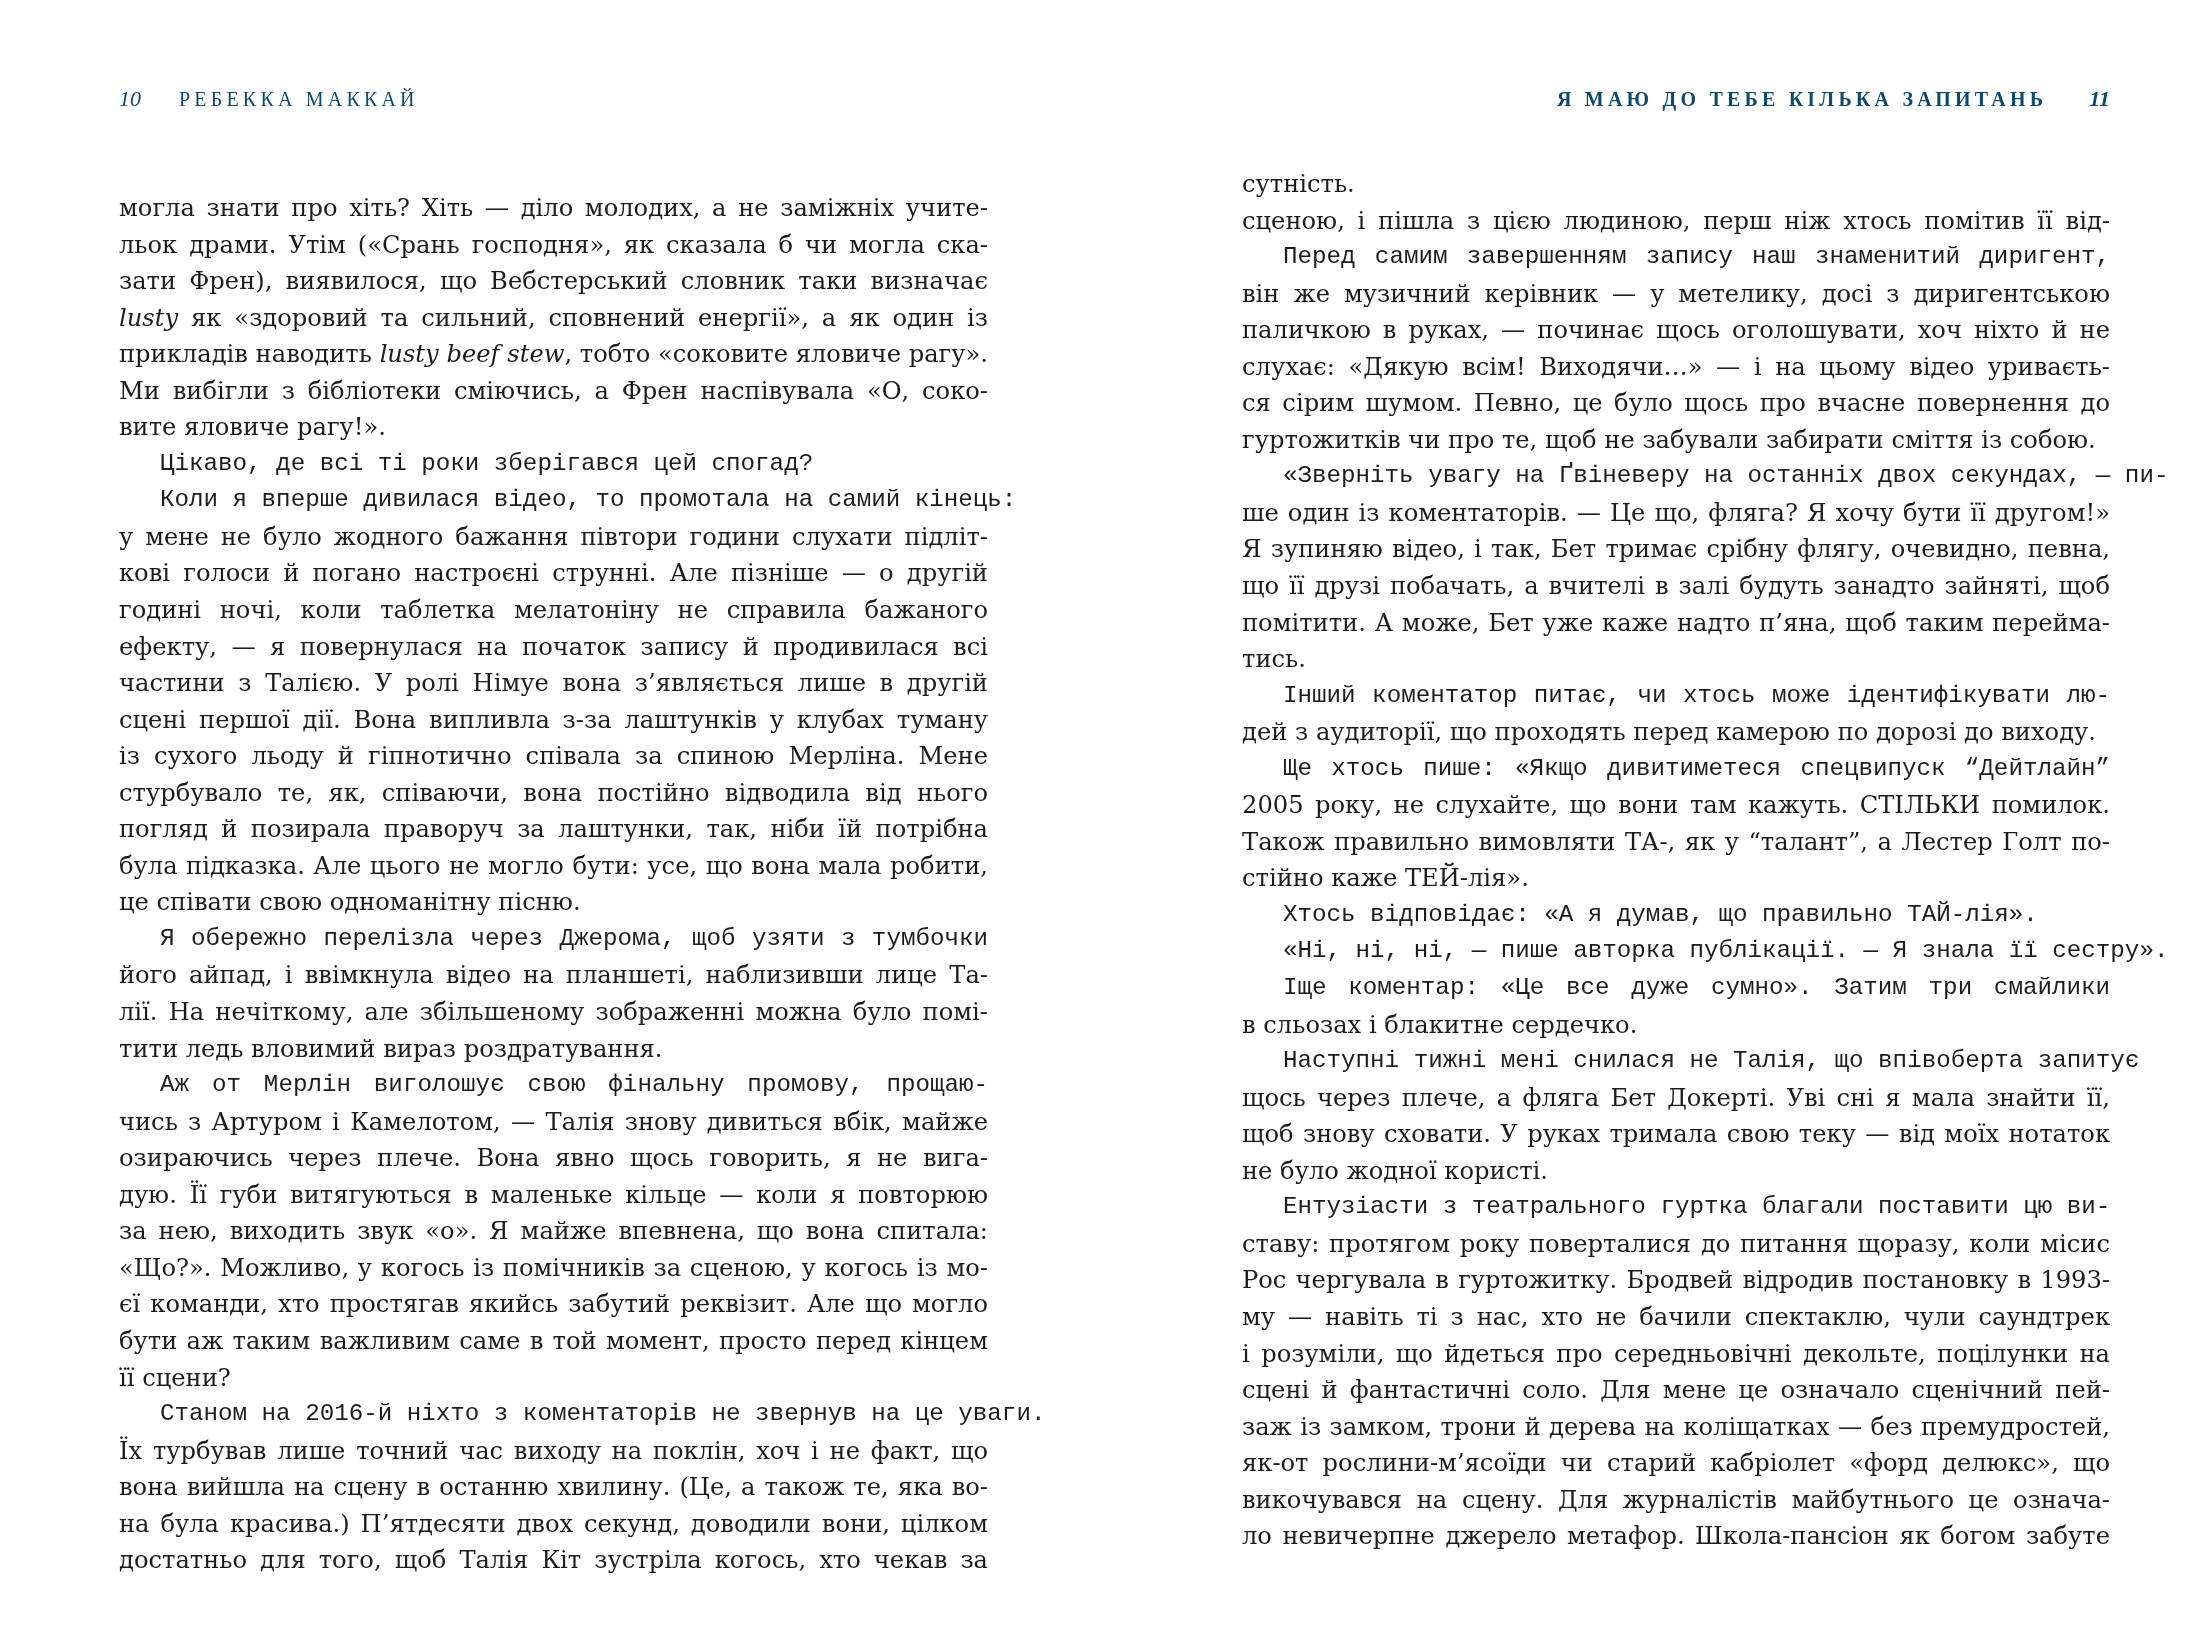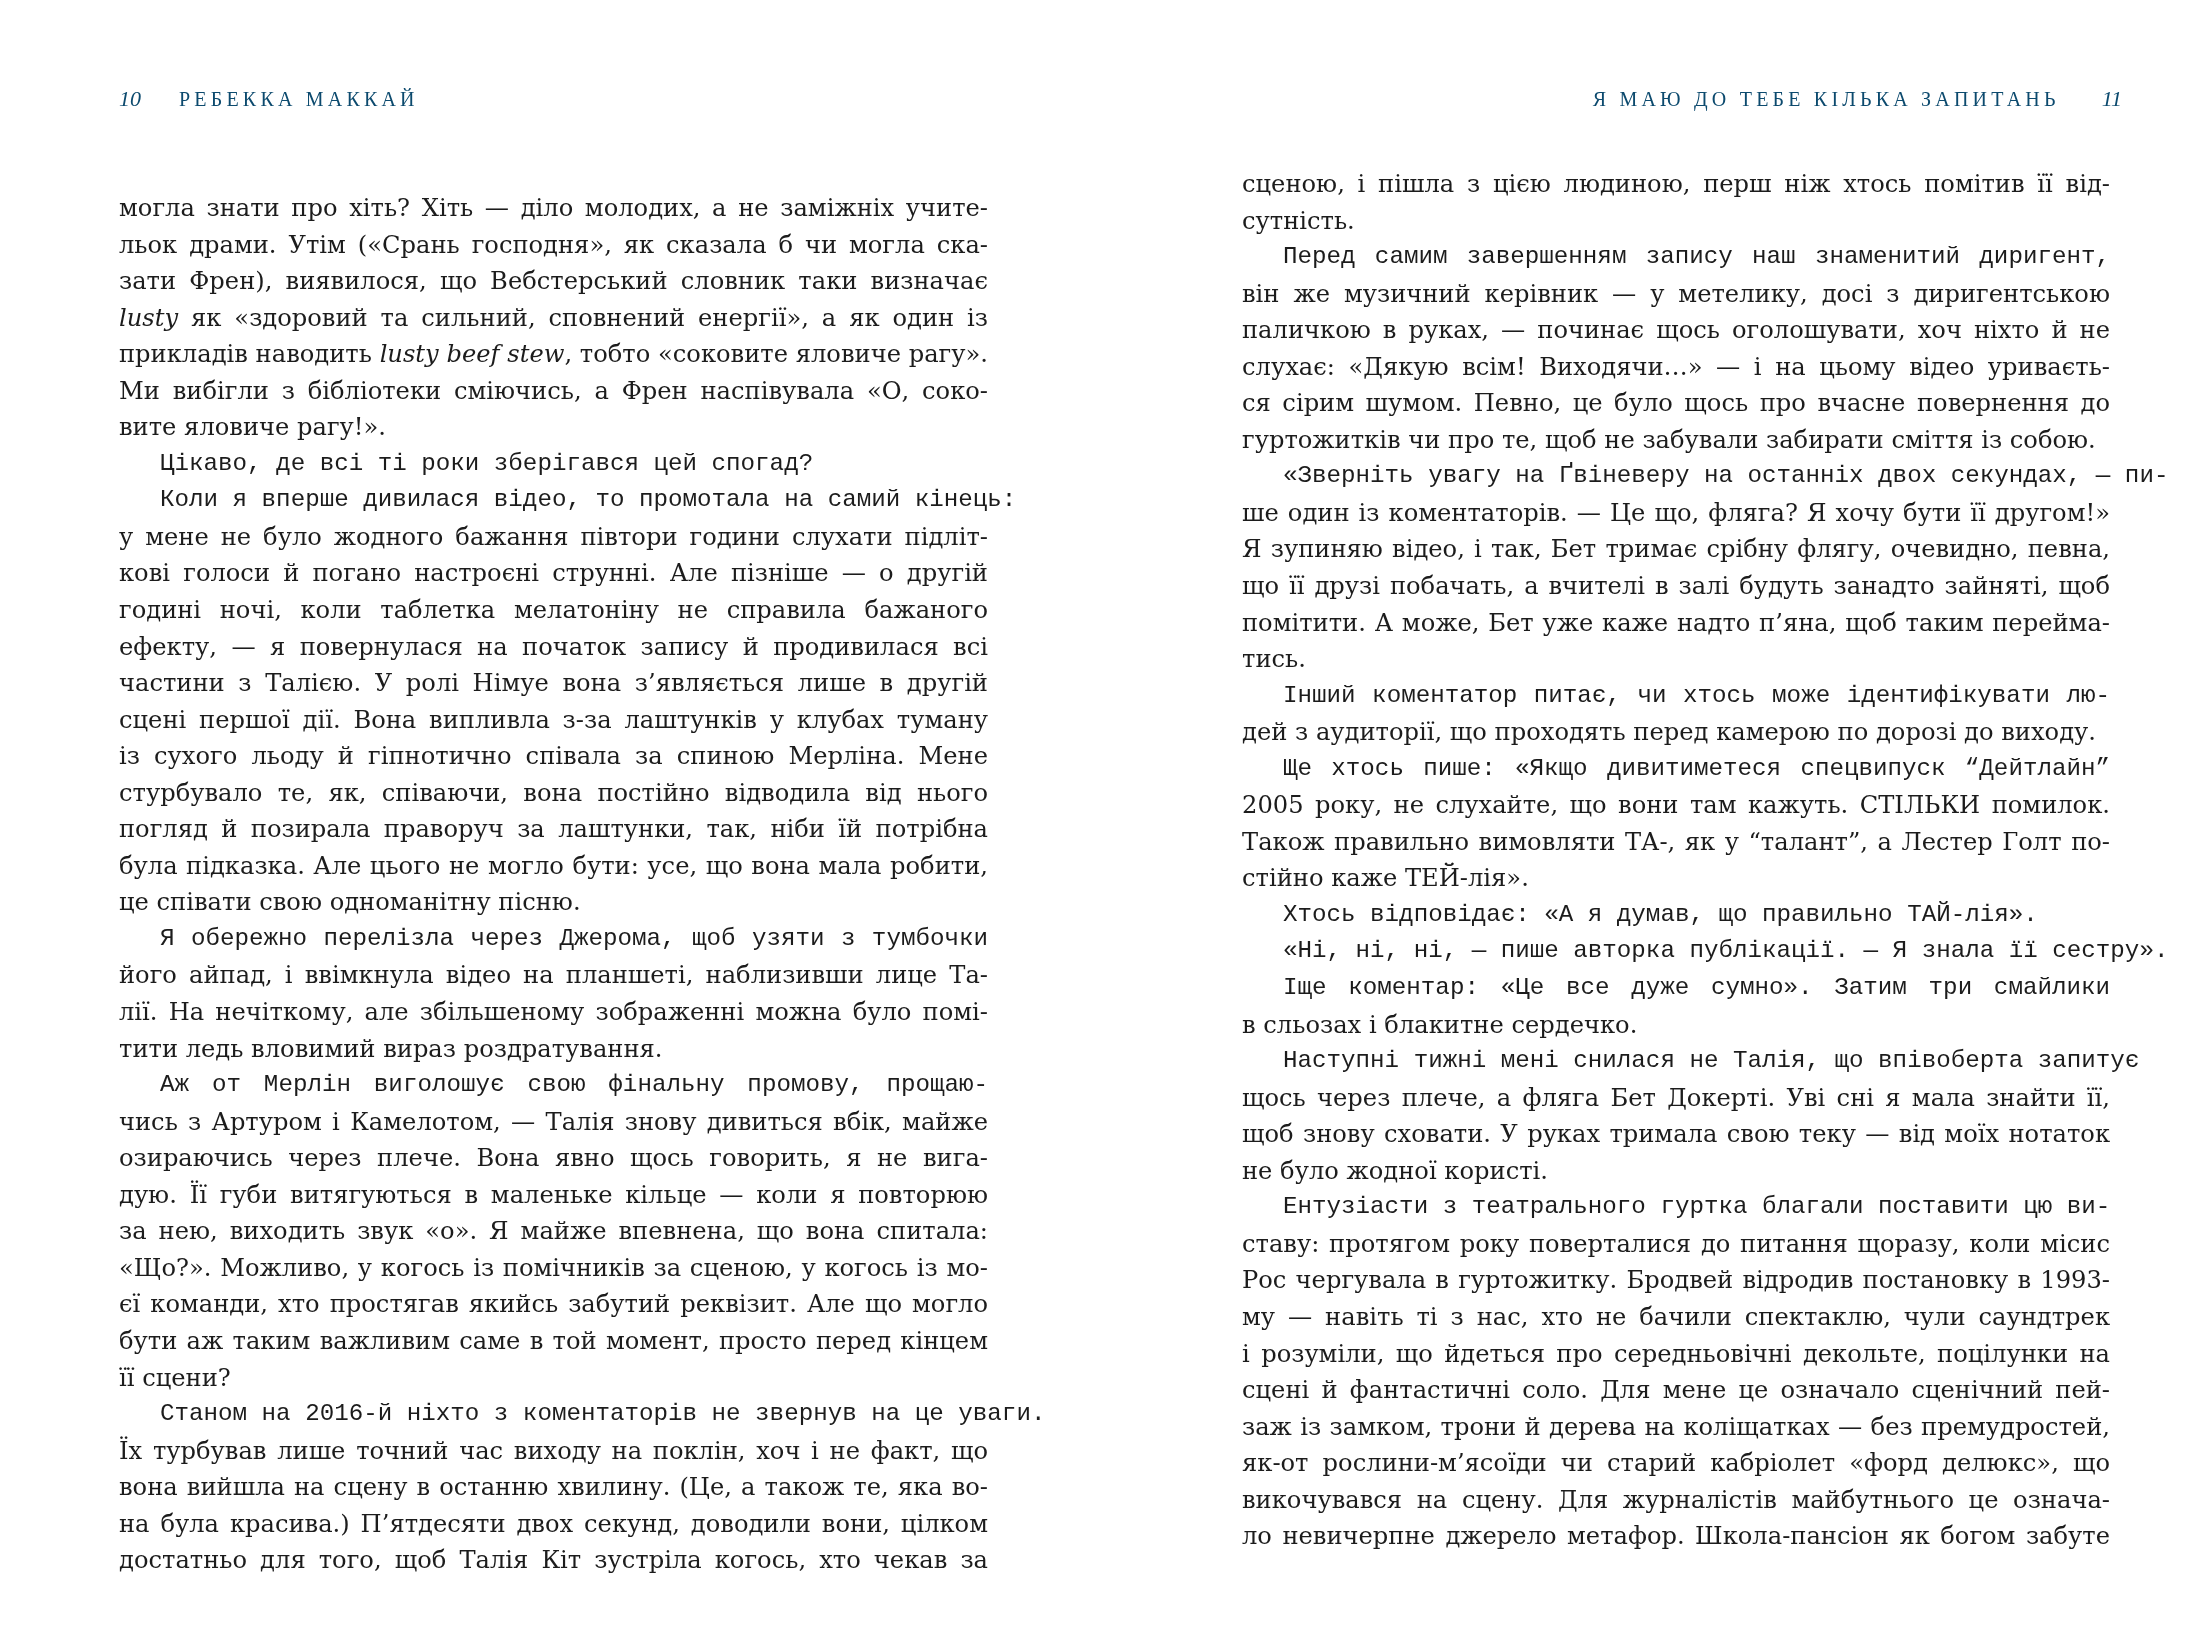--- a/index.html
+++ b/index.html
@@ -10,21 +10,21 @@
   }
   .page { position: absolute; top: 0; height: 1650px; }
   .page-left { left: 0; width: 1100px; }
   .page-right { left: 1100px; width: 1100px; }
   .running-head {
     position: absolute; top: 84px; height: 30px; line-height: 30px;
     font-size: 20px; letter-spacing: 4.2px; color: #0c4a6e;
     font-family: "Liberation Serif", serif; white-space: nowrap;
   }
   .page-left .running-head { left: 119px; }
-  .page-right .running-head { right: 78px; }
+  .page-right .running-head { right: 90px; font-weight: bold; }
   .folio { font-style: italic; letter-spacing: 0; font-size: 22px; }
   .page-left .folio { margin-right: 38px; }
   .page-right .folio { margin-left: 42px; }
   .text-block {
     position: absolute; top: 166px;
     font-size: 24.2px; line-height: 36.55px;
     text-align: justify; hyphens: none;
   }
   .page-left .text-block { left: 119px; width: 869px; margin-top: 24px; }
   .page-right .text-block { left: 142px; width: 868px; }
@@ -80,22 +80,22 @@
       <span class="line">на була красива.) П’ятдесяти двох секунд, доводили вони, цілком</span>
       <span class="line">достатньо для того, щоб Талія Кіт зустріла когось, хто чекав за</span>
     </div>
 </div>
 
 <div class="page page-right">
   <div class="running-head">
     <span>Я МАЮ ДО ТЕБЕ КІЛЬКА ЗАПИТАНЬ</span><span class="folio">11</span>
   </div>
   <div class="text-block" id="right-text">
+      <span class="line last">сутність.</span>
       <span class="line">сценою, і пішла з цією людиною, перш ніж хтось помітив її від-</span>
-      <span class="line last">сутність.</span>
       <span class="line indent">Перед самим завершенням запису наш знаменитий диригент,</span>
       <span class="line">він же музичний керівник — у метелику, досі з диригентською</span>
       <span class="line">паличкою в руках, — починає щось оголошувати, хоч ніхто й не</span>
       <span class="line">слухає: «Дякую всім! Виходячи…» — і на цьому відео уриваєть-</span>
       <span class="line">ся сірим шумом. Певно, це було щось про вчасне повернення до</span>
       <span class="line last">гуртожитків чи про те, щоб не забували забирати сміття із собою.</span>
       <span class="line indent">«Зверніть увагу на Ґвіневеру на останніх двох секундах, — пи-</span>
       <span class="line">ше один із коментаторів. — Це що, фляга? Я хочу бути її другом!»</span>
       <span class="line">Я зупиняю відео, і так, Бет тримає срібну флягу, очевидно, певна,</span>
       <span class="line">що її друзі побачать, а вчителі в залі будуть занадто зайняті, щоб</span>

